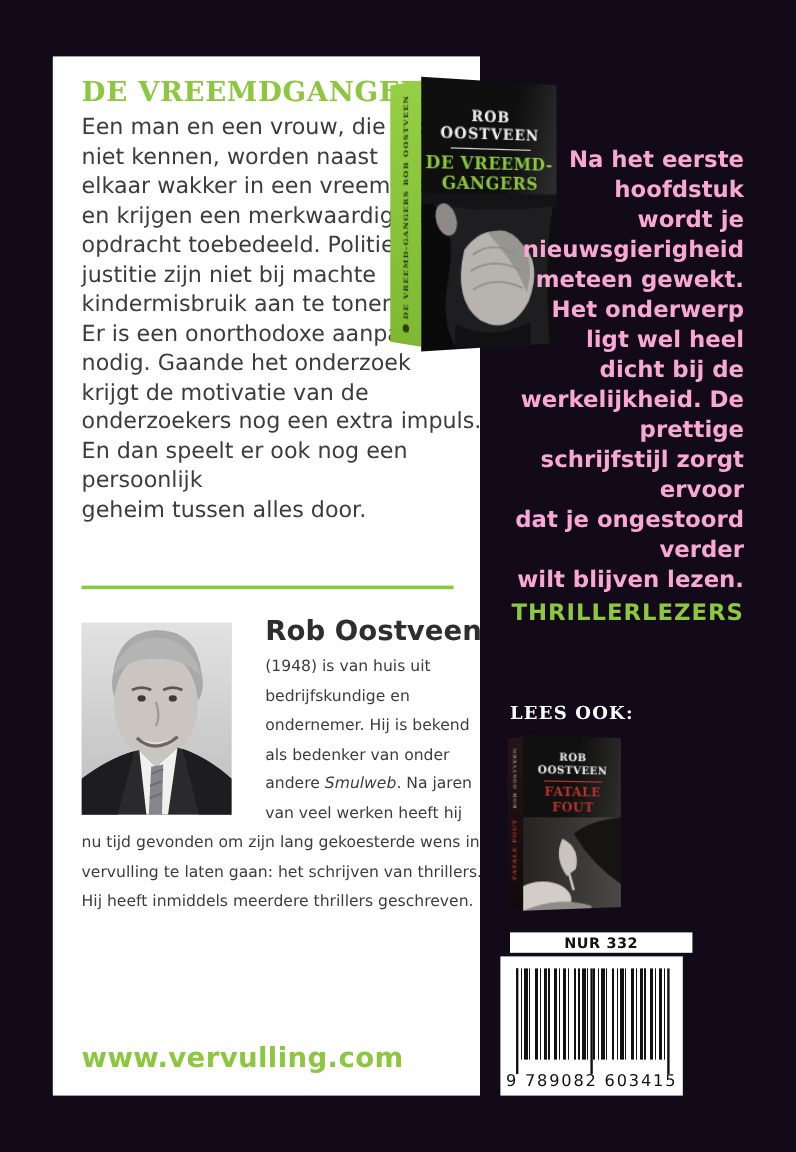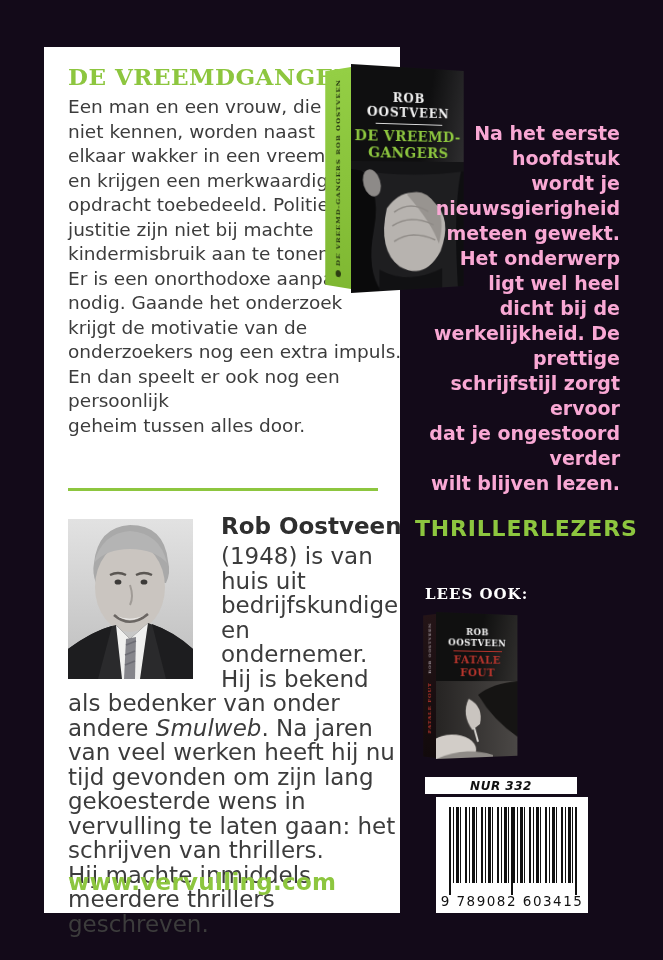--- a/index.html
+++ b/index.html
@@ -10,21 +10,21 @@
   .syn-title{position:absolute;left:24px;top:16px;margin:0;
              font-family:"DejaVu Serif",serif;font-weight:700;font-size:23px;
              letter-spacing:.5px;color:#8dc63f;}
   .synopsis{position:absolute;left:24px;top:48px;width:336px;margin:0;
             font-size:18.5px;line-height:24.5px;color:#3c3c3c;white-space:pre-line;}
   .divider{position:absolute;left:24px;top:441px;width:310px;height:3px;background:#8dc63f;}
   .bio{position:absolute;left:24px;top:466px;width:334px;color:#3c3c3c;}
   .photo{float:left;width:125px;height:160px;margin:6px 28px 4px 0;background:#cfcfcf;}
   .photo svg{display:block;width:100%;height:100%;}
   .bio h2{margin:0 0 5px 0;font-size:23px;font-weight:700;color:#2e2e2e;}
-  .bio p{margin:0;font-size:23px;line-height:24.5px;}
+  .bio p{margin:0;font-size:13px;line-height:24.5px;}
   .bio .it{font-style:italic;}
   .bio .block{display:block;}
   .website{position:absolute;left:24px;top:822px;font-size:23px;font-weight:700;
            color:#8dc63f;text-decoration:none;letter-spacing:.3px;}
   
   .book1{position:absolute;left:322px;top:64px;width:154px;height:231px;}
   .book1 .spine{position:absolute;left:-5px;top:3px;width:34px;height:222px;
                 background:linear-gradient(180deg,#94cf45,#7fb832);
                 transform-origin:right center;transform:perspective(520px) rotateY(-38deg);
                 display:flex;flex-direction:column;align-items:center;justify-content:space-between;
@@ -42,21 +42,21 @@
   .c-rule{width:74px;height:1px;background:#d9d9d9;margin:4px auto;}
   .c-title{margin:1px 0 0 0;font-family:"DejaVu Serif",serif;font-weight:700;
            font-size:15px;line-height:17px;color:#8dc63f;white-space:pre-line;letter-spacing:.5px;}
   .c-sub{margin:3px 0 0 0;font-family:"DejaVu Serif",serif;font-size:5px;color:#cccccc;}
   .c-photo{position:absolute;left:0;right:0;bottom:0;height:132px;}
   .c-photo svg{display:block;width:100%;height:100%;}
   
   .quote{position:absolute;top:121px;right:43px;width:205px;text-align:right;}
   .quote p{margin:0;font-size:19px;line-height:25px;font-weight:700;
            color:#f9a8d4;white-space:pre-line;}
-  .quote .attr{margin-top:20px;font-size:22px;font-weight:700;letter-spacing:.8px;color:#8dc63f;}
+  .quote .attr{margin-top:4px;font-size:19px;font-weight:700;letter-spacing:.8px;color:#8dc63f;}
   
   .leesook{position:absolute;left:425px;top:585px;font-family:"DejaVu Serif",serif;
            font-weight:700;font-size:15px;letter-spacing:1px;color:#ffffff;}
   .book2{position:absolute;left:422px;top:612px;width:101px;height:150px;}
   .book2 .spine{position:absolute;left:-2px;top:2px;width:16px;height:144px;
                 background:linear-gradient(180deg,#241417,#120a0c);
                 transform-origin:right center;transform:perspective(400px) rotateY(-35deg);
                 display:flex;flex-direction:column;align-items:center;justify-content:flex-start;
                 gap:8px;padding:8px 0;box-sizing:border-box;}
   .book2 .vtext.auth{font-size:4.5px;color:#9a8f96;letter-spacing:.8px;}
@@ -66,22 +66,22 @@
                 background:linear-gradient(100deg,#101010 45%,#3a3836 100%);
                 overflow:hidden;text-align:center;}
   .book2 .c-author{margin-top:14px;font-size:9px;line-height:10.5px;letter-spacing:.5px;}
   .book2 .c-rule{width:52px;background:#b5342c;margin:3px auto;}
   .book2 .c-title{font-size:11px;line-height:12.5px;color:#b5342c;}
   .book2 .c-sub{font-size:3.5px;color:#bbbbbb;}
   .book2 .c-photo{height:78px;}
   
   .nurbox{position:absolute;left:425px;top:777px;width:152px;height:17px;background:#ffffff;
           display:flex;align-items:center;justify-content:center;}
-  .nurbox span{font-size:12px;font-weight:700;color:#111;letter-spacing:.5px;font-style:italic;}
-  .bcbox{position:absolute;left:436px;top:797px;width:152px;height:116px;background:#ffffff;}
+  .nurbox span{font-size:12px;font-weight:700;color:#111;letter-spacing:.5px;}
+  .bcbox{position:absolute;left:417px;top:797px;width:152px;height:116px;background:#ffffff;}
   .bars{position:absolute;left:13px;right:11px;top:10px;height:76px;
         background:repeating-linear-gradient(90deg,
           #111 0px,#111 2px,#fff 2px,#fff 4px,
           #111 4px,#111 5px,#fff 5px,#fff 7px,
           #111 7px,#111 10px,#fff 10px,#fff 11px,
           #111 11px,#111 12px,#fff 12px,#fff 16px);}
   .gb{position:absolute;top:10px;width:2px;height:88px;background:#111;}
   .gb.l{left:13px;} .gb.m{left:75px;} .gb.r{right:11px;}
   .bcnum{position:absolute;left:0;right:0;bottom:4px;text-align:center;
          font-size:13.5px;letter-spacing:1.5px;color:#111;}
@@ -130,21 +130,21 @@
           <path d="M49 97 Q62 105 77 96 Q62 103 49 97 Z" fill="#efeeec"></path>
           <path d="M0 160 L0 130 Q28 110 48 106 L62 120 L80 104 Q106 112 125 130 L125 160 Z" fill="#2a2a2c"></path>
           <path d="M0 160 L0 130 Q24 112 44 107 L30 160 Z" fill="#1d1d1f"></path>
           <path d="M125 160 L125 130 Q104 112 84 105 L98 160 Z" fill="#1d1d1f"></path>
           <polygon points="48,106 62,120 80,104 72,160 54,160" fill="#f0f0ef"></polygon>
           <polygon points="58,120 68,118 67,160 56,160" fill="#85858b"></polygon>
           <path d="M58 126 l10 -4 M57 136 l10 -4 M57 146 l10 -4" stroke="#6c6c74" stroke-width="1.6"></path>
         </svg>
       </div>
       <h2>Rob Oostveen</h2>
-      <p><span>(1948) is van huis uit bedrijfskundige en ondernemer. Hij is bekend als bedenker van onder andere </span><span class="it">Smulweb</span><span>. Na jaren van veel werken heeft hij nu tijd gevonden om zijn lang gekoesterde wens in vervulling te laten gaan: het schrijven van thrillers.</span><span class="block">Hij machte inmiddels meerdere thrillers geschreven.</span></p>
+      <p><span>(1948) is van huis uit bedrijfskundige en ondernemer. Hij is bekend als bedenker van onder andere </span><span class="it">Smulweb</span><span>. Na jaren van veel werken heeft hij nu tijd gevonden om zijn lang gekoesterde wens in vervulling te laten gaan: het schrijven van thrillers.</span><span class="block">Hij heeft inmiddels meerdere thrillers geschreven.</span></p>
     </div>
 
     <a class="website" href="#">www.vervulling.com</a>
   </div>
 
   <div class="book1">
     <div class="spine">
       <span class="vtext">ROB OOSTVEEN</span>
       <span class="vtext">DE VREEMD-GANGERS</span>
       <span class="spine-logo"></span>

